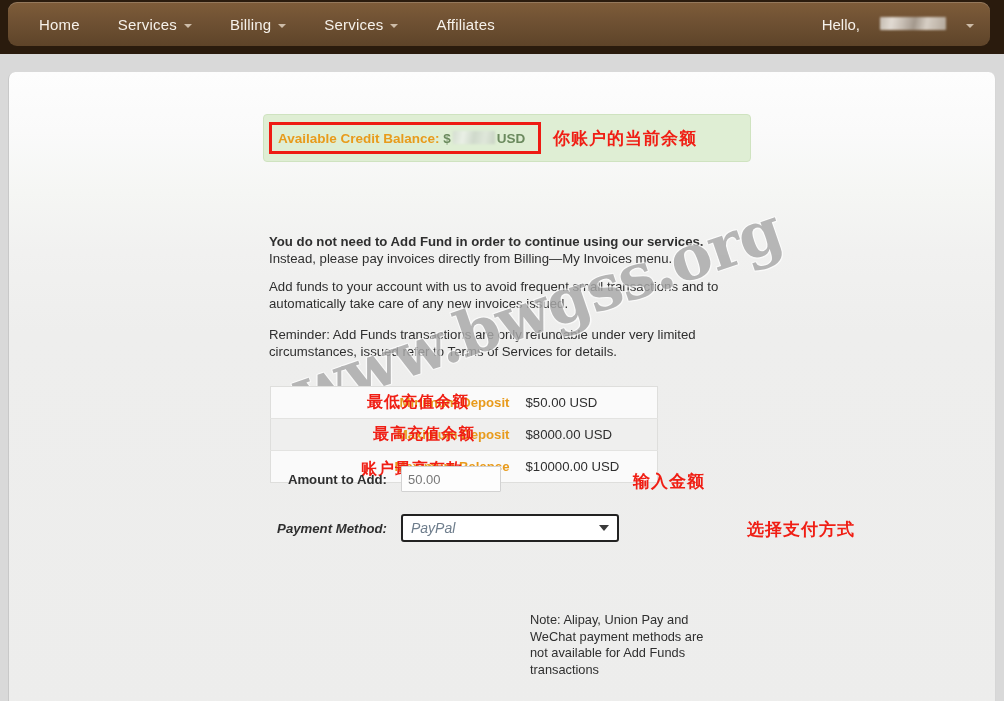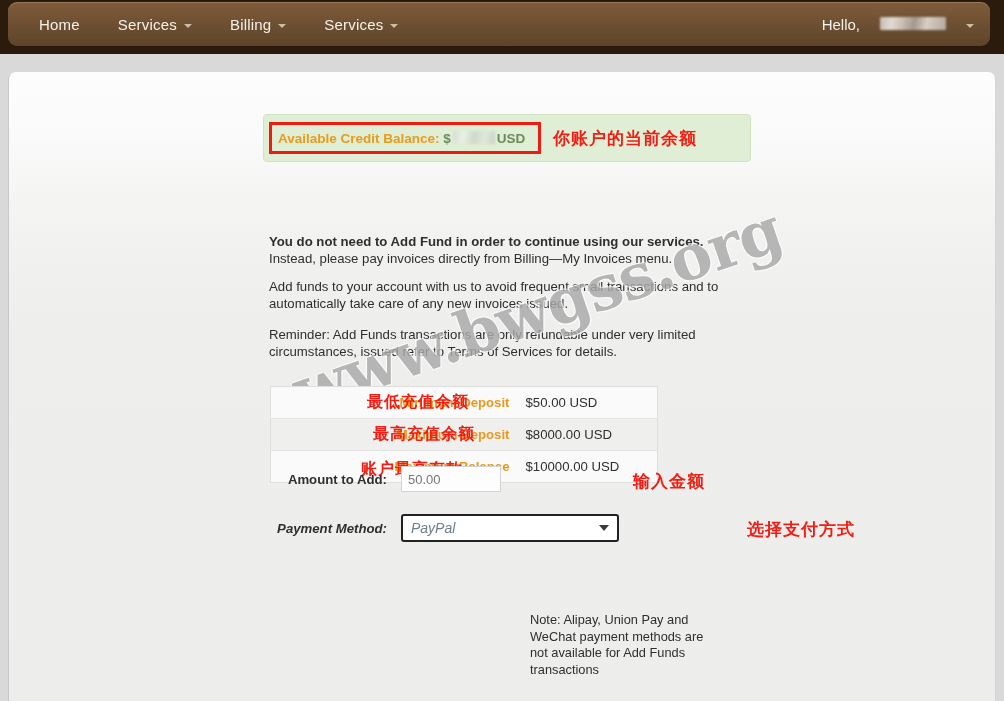--- a/index.html
+++ b/index.html
@@ -240,20 +240,23 @@
         <span>Services</span>
         <span class="caret-d"></span>
       </div>
       <div class="nav-item">
         <span>Billing</span>
         <span class="caret-d"></span>
       </div>
       <div class="nav-item">
         <span>Services</span>
         <span class="caret-d"></span>
+      </div>
+      <div class="nav-item">
+        <span>Affiliates</span>
       </div>
     </div>
     <div class="nav-right">
       <span>Hello,</span>
       <span class="redact"></span>
       <span class="caret-d"></span>
     </div>
   </div>
 
   <div class="content-card">

